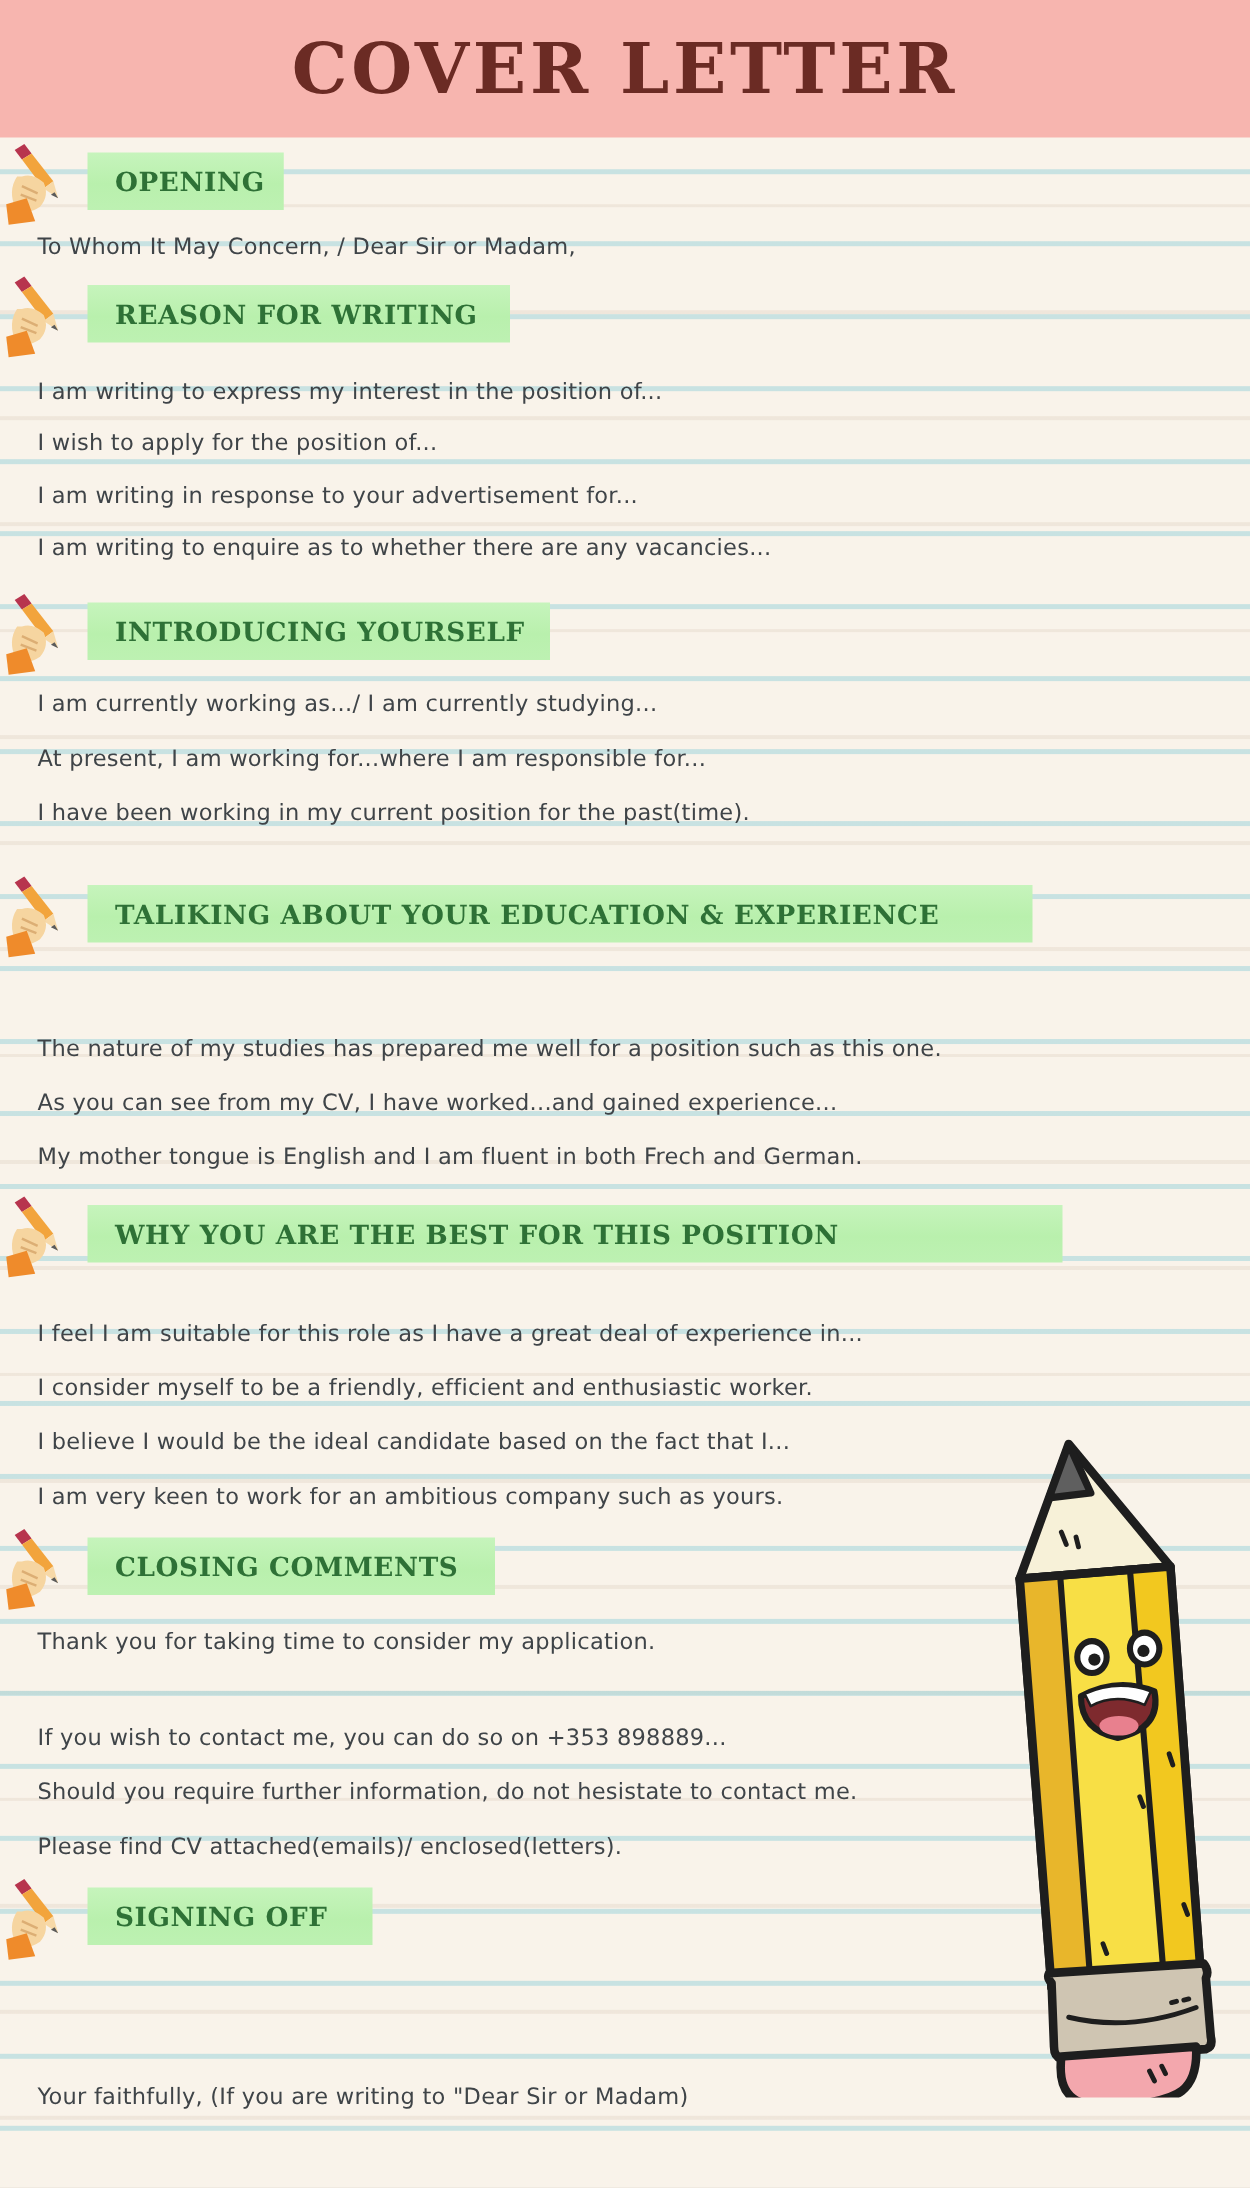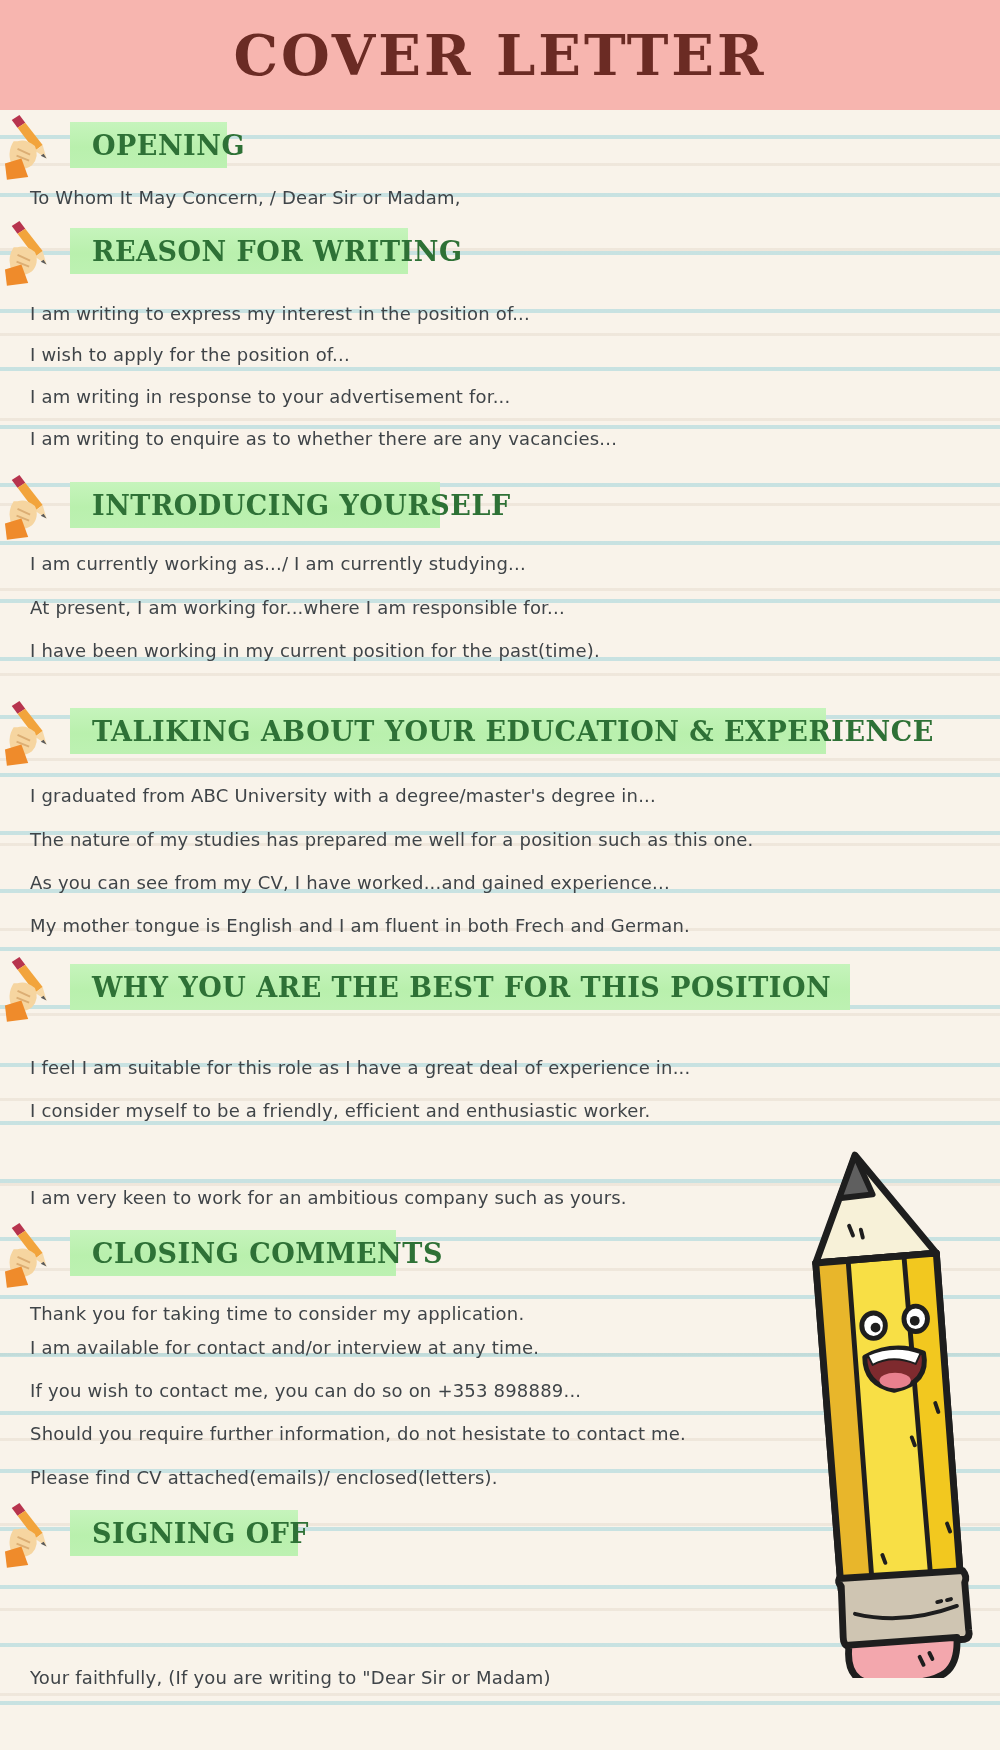--- a/index.html
+++ b/index.html
@@ -35,21 +35,21 @@
   .sec{position:absolute;left:0;width:1000px;}
   .band{
     position:absolute;left:70px;top:0;height:46px;
     background:linear-gradient(to bottom,#c6f4bc 0%,#b9f0ad 55%,#bdf1b2 100%);
     display:flex;align-items:center;
     padding-left:22px;box-sizing:border-box;
   }
   .band span{
     font-family:"DejaVu Serif","Liberation Serif",serif;
     font-weight:700;
-    font-size:27px;
+    font-size:21px;
     letter-spacing:0.5px;
     color:#2e7136;
     white-space:nowrap;
   }
   .icon{position:absolute;left:4px;top:-9px;width:58px;height:68px;}
   .icon svg{display:block;width:100%;height:100%;}
   .ln{
     position:absolute;left:30px;margin:0;height:32px;
     font-size:18px;line-height:32px;
     color:#3f4448;
@@ -135,21 +135,20 @@
         <polygon points="40,32 32,38 44,46" fill="#f7d9a8"></polygon>
         <polygon points="41,41 44,46 38,43" fill="#5a5a5a"></polygon>
         <path d="M10 28 Q2 40 9 55 Q19 60 29 53 Q37 44 32 33 Q23 25 14 28 Z" fill="#f6d5a0"></path>
         <path d="M14 36 L27 42 M13 43 L26 48" stroke="#dcae74" stroke-width="2" fill="none"></path>
         <polygon points="1,51 18,46 25,65 3,68" fill="#ef8b2b"></polygon>
       </svg>
     </span>
     <div class="band" style="width:756px">
       <span>TALIKING ABOUT YOUR EDUCATION &amp; EXPERIENCE</span>
     </div>
-    <p class="ln" style="top:72px">I graduated from ABC University with a degree/master's degree in...</p>
     <p class="ln" style="top:116px">The nature of my studies has prepared me well for a position such as this one.</p>
     <p class="ln" style="top:159px">As you can see from my CV, I have worked...and gained experience...</p>
     <p class="ln" style="top:202px">My mother tongue is English and I am fluent in both Frech and German.</p>
   </section>
 
   <section class="sec" style="top:964px;height:250px">
     <span class="icon">
       <svg viewBox="0 0 60 68" xmlns="http://www.w3.org/2000/svg">
         <polygon points="8,6 16,1 22,9 14,14" fill="#b7344e"></polygon>
         <polygon points="14,14 22,9 40,32 32,38" fill="#f2a43c"></polygon>
@@ -158,40 +157,40 @@
         <path d="M10 28 Q2 40 9 55 Q19 60 29 53 Q37 44 32 33 Q23 25 14 28 Z" fill="#f6d5a0"></path>
         <path d="M14 36 L27 42 M13 43 L26 48" stroke="#dcae74" stroke-width="2" fill="none"></path>
         <polygon points="1,51 18,46 25,65 3,68" fill="#ef8b2b"></polygon>
       </svg>
     </span>
     <div class="band" style="width:780px">
       <span>WHY YOU ARE THE BEST FOR THIS POSITION</span>
     </div>
     <p class="ln" style="top:88px">I feel I am suitable for this role as I have a great deal of experience in...</p>
     <p class="ln" style="top:131px">I consider myself to be a friendly, efficient and enthusiastic worker.</p>
+    <p class="ln" style="top:174px">I believe I would be the ideal candidate based on the fact that I...</p>
     <p class="ln" style="top:218px">I am very keen to work for an ambitious company such as yours.</p>
   </section>
 
   <section class="sec" style="top:1230px;height:270px">
     <span class="icon">
       <svg viewBox="0 0 60 68" xmlns="http://www.w3.org/2000/svg">
         <polygon points="8,6 16,1 22,9 14,14" fill="#b7344e"></polygon>
         <polygon points="14,14 22,9 40,32 32,38" fill="#f2a43c"></polygon>
         <polygon points="40,32 32,38 44,46" fill="#f7d9a8"></polygon>
         <polygon points="41,41 44,46 38,43" fill="#5a5a5a"></polygon>
         <path d="M10 28 Q2 40 9 55 Q19 60 29 53 Q37 44 32 33 Q23 25 14 28 Z" fill="#f6d5a0"></path>
         <path d="M14 36 L27 42 M13 43 L26 48" stroke="#dcae74" stroke-width="2" fill="none"></path>
         <polygon points="1,51 18,46 25,65 3,68" fill="#ef8b2b"></polygon>
       </svg>
     </span>
     <div class="band" style="width:326px">
       <span>CLOSING COMMENTS</span>
     </div>
     <p class="ln" style="top:68px">Thank you for taking time to consider my application.</p>
-    <p class="ln" style="top:102px">I am available for contact and/or interview at any time.</p>
     <p class="ln" style="top:145px">If you wish to contact me, you can do so on +353 898889...</p>
     <p class="ln" style="top:188px">Should you require further information, do not hesistate to contact me.</p>
     <p class="ln" style="top:232px">Please find CV attached(emails)/ enclosed(letters).</p>
   </section>
 
   <section class="sec" style="top:1510px;height:200px">
     <span class="icon">
       <svg viewBox="0 0 60 68" xmlns="http://www.w3.org/2000/svg">
         <polygon points="8,6 16,1 22,9 14,14" fill="#b7344e"></polygon>
         <polygon points="14,14 22,9 40,32 32,38" fill="#f2a43c"></polygon>

